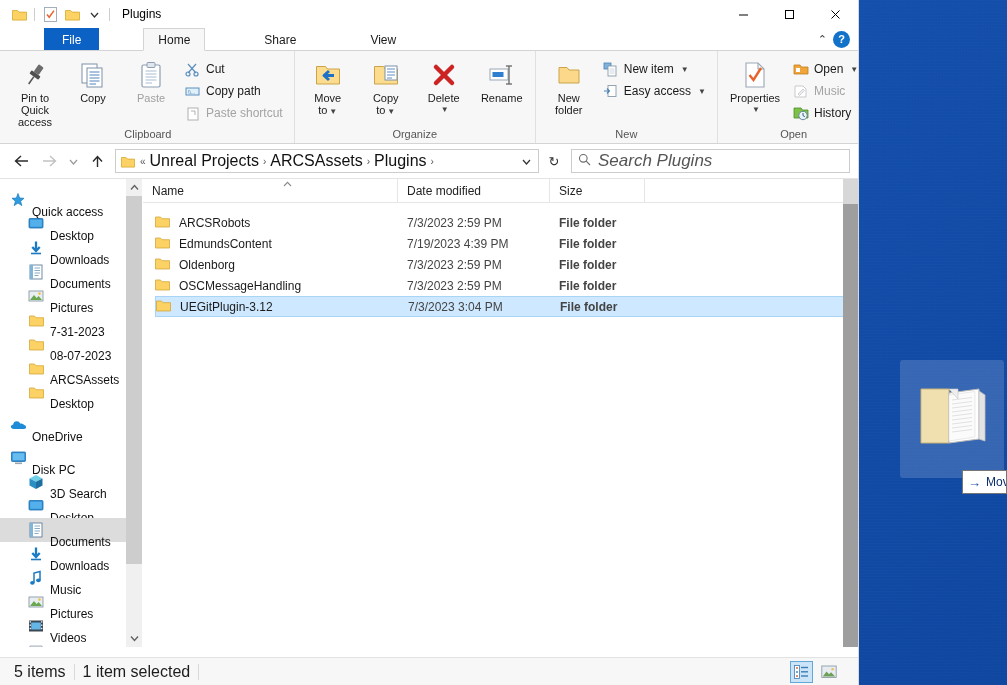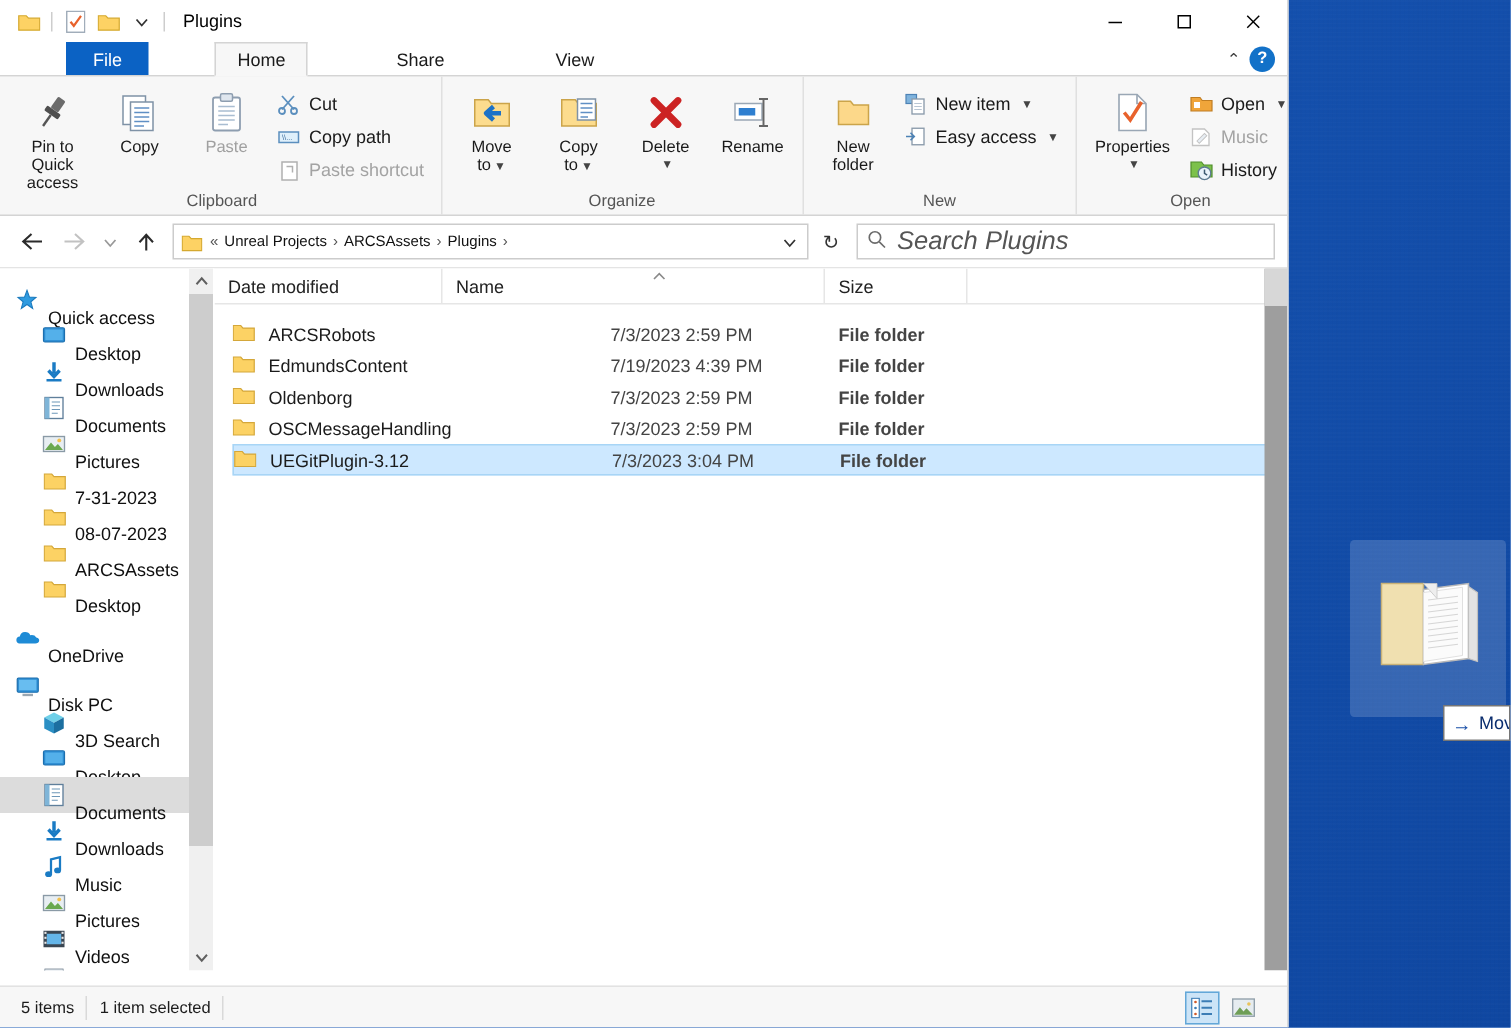--- a/index.html
+++ b/index.html
@@ -179,21 +179,21 @@
     height: 24px;
     border: 1px solid #cccccc;
     background: #fff;
     display: flex; align-items: center;
     padding: 0 2px 0 5px;
     margin-left: 3px;
     min-width: 0;
   }
   .crumb-ico { margin-right: 4px; display: flex; }
   .crumb {
-    font-size: 10px; color: #111;
+    font-size: 16px; color: #111;
     padding: 0 3px;
     white-space: nowrap;
   }
   .crumb-sep { color: #555; font-size: 10px; padding: 0 1px; }
   .addr-drop {
     margin-left: auto;
     width: 20px; height: 22px;
     display: flex; align-items: center; justify-content: center;
     font-size: 9px; color: #333;
   }
@@ -329,21 +329,21 @@
     background: #d7d7d7;
   }
 
   
   .statusbar {
     height: 28px;
     border-top: 1px solid #e2e2e2;
     background: #f7f7f7;
     display: flex; align-items: center;
     padding: 0 6px;
-    font-size: 11px;
+    font-size: 16px;
     color: #1c1c1c;
     position: absolute;
     bottom: 0; left: 0; right: 0;
   }
   .st-item { padding: 0 8px; }
   .st-div { width: 1px; height: 16px; background: #d9d9d9; }
   .viewbtns { margin-left: auto; display: flex; gap: 4px; padding-right: 12px; }
   .viewbtn {
     width: 23px; height: 22px;
     display: flex; align-items: center; justify-content: center;
@@ -1014,30 +1014,30 @@
         <div class="sb-arrow">
           <svg width="9" height="7" viewBox="0 0 9 7">
               <path d="M1 1.5 L4.5 5.5 L8 1.5" fill="none" stroke="#606060" stroke-width="1.3"></path>
             </svg>
         </div>
       </div>
     </div>
 
     <div class="filelist">
       <div class="colhdr">
-        <div class="col col-date">
-          <span>Date modified</span>
-        </div>
         <div class="col col-name">
           <span>Name</span>
           <span class="sortmark">
             <svg width="9" height="6" viewBox="0 0 9 6">
                 <path d="M1 5 L4.5 1.4 L8 5" fill="none" stroke="#8a8a8a" stroke-width="1.1"></path>
               </svg>
           </span>
+        </div>
+        <div class="col col-date">
+          <span>Date modified</span>
         </div>
         <div class="col col-size">
           <span>Size</span>
         </div>
       </div>
 
       <div class="rows">
         <div class="row">
           <span class="cell cell-name">
             <span>

